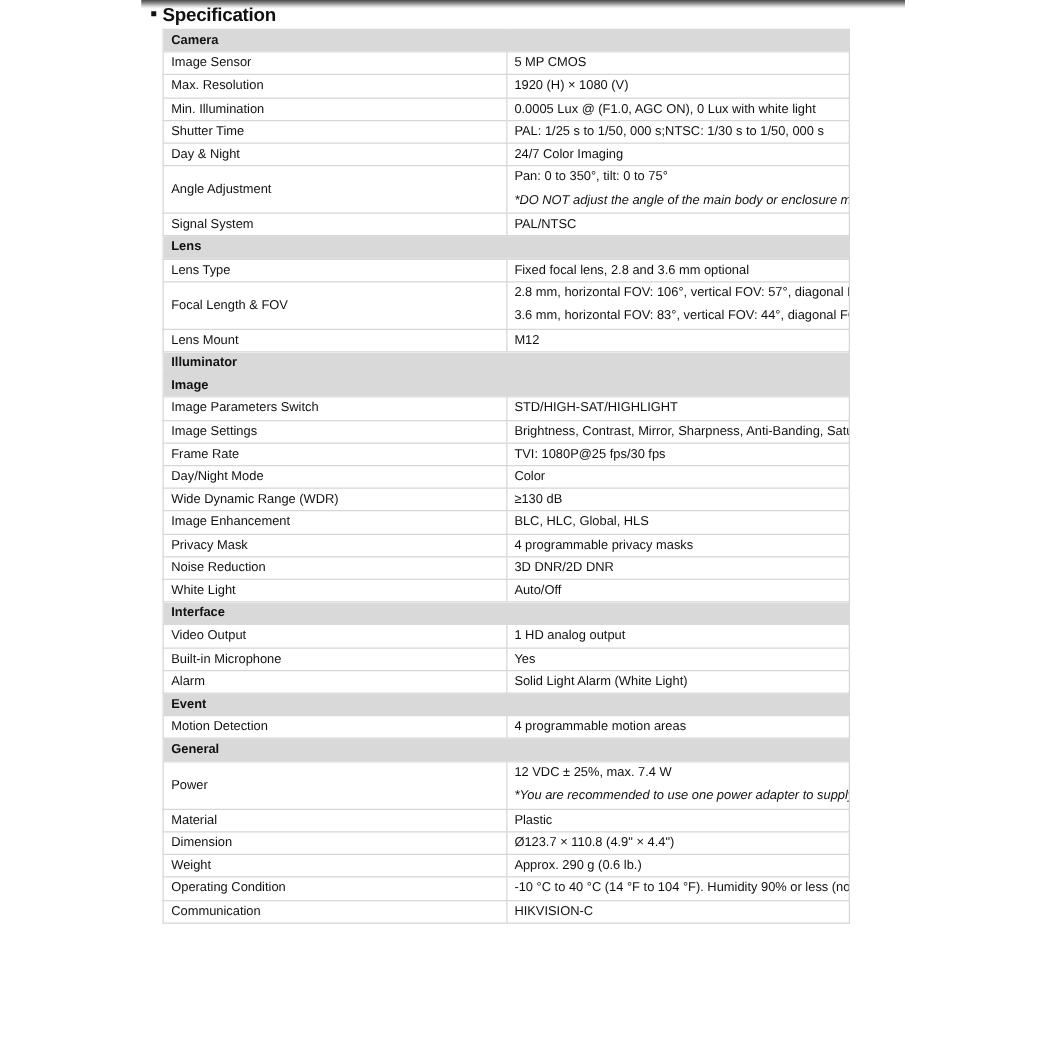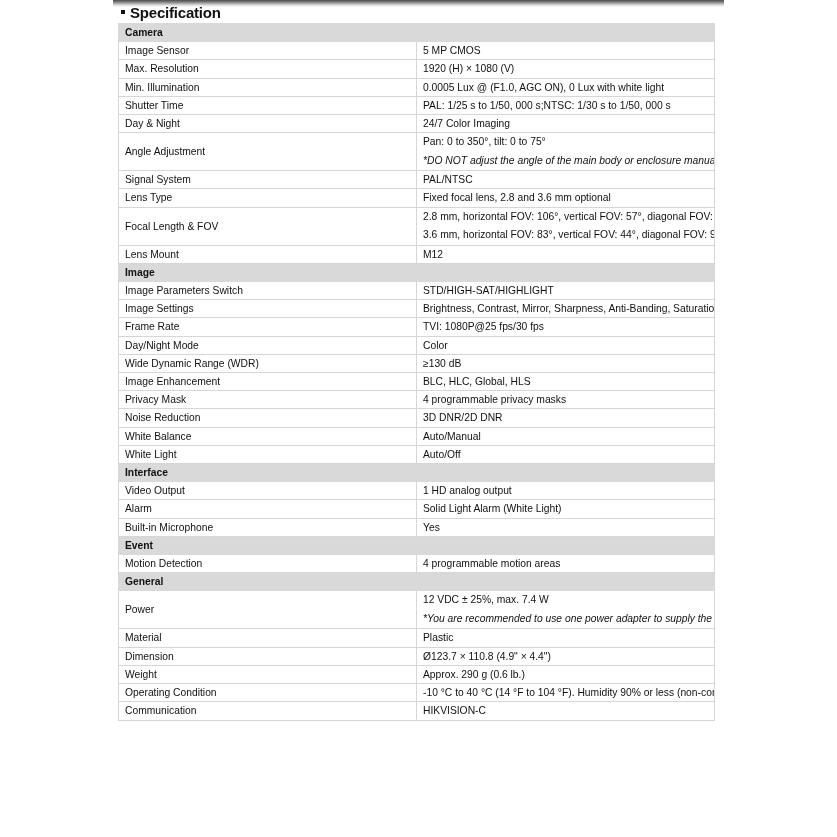--- a/index.html
+++ b/index.html
@@ -2,21 +2,21 @@
 <html><head>
   <meta charset="utf-8">
   <style>
     html, body { margin: 0; padding: 0; background: #ffffff; }
     body { width: 837px; height: 837px; position: relative; overflow: hidden; font-family: "Liberation Sans", "DejaVu Sans", sans-serif; }
     .page { position: absolute; left: 113px; top: 0; width: 611px; height: 837px; background: #fff; }
     .top-bar { position: absolute; left: 0; top: 0; width: 611px; height: 7px;
       background: linear-gradient(to bottom, #4a4a4a 0%, #8a8a8a 35%, #d8d8d8 70%, #ffffff 100%); }
     .title { position: absolute; left: 8px; top: 4px; font-size: 15px; font-weight: bold; color: #111; letter-spacing: -0.2px; text-align: center; }
     .title .bullet { display: inline-block; width: 4px; height: 4px; background: #111; vertical-align: middle; margin-right: 5px; position: relative; top: -2px; }
-    table { position: absolute; left: 5px; top: 23px; width: 597px; border-collapse: collapse; font-size: 10.3px; color: #111; table-layout: fixed; padding-left: 46px; }
+    table { position: absolute; left: 17px; top: 23px; width: 550px; border-collapse: collapse; font-size: 10.3px; color: #111; table-layout: fixed; padding-left: 46px; }
     td { border: 1px solid #d6d6d6; padding: 0 6px; height: 17.2px; line-height: 17.2px; vertical-align: middle; white-space: nowrap; overflow: hidden; }
     td.k { width: 158px; }
     tr.section td { background: #d9d9d9; font-weight: bold; border-color: #d9d9d9; }
     td .note { font-style: italic; }
     td.multi { line-height: 18.5px; }
   </style>
 </head>
 <body>
 
 <div class="page">
@@ -63,40 +63,46 @@
             <div>Pan: 0 to 350°, tilt: 0 to 75°</div>
             <div class="note">*DO NOT adjust the angle of the main body or enclosure manually.</div>
           </td>
         </tr>
         <tr>
           <td class="k">Signal System</td>
           <td>
             <div>PAL/NTSC</div>
           </td>
         </tr>
+        <tr class="section">
+          <td colspan="2">Lens</td>
+        </tr>
         <tr>
           <td class="k">Lens Type</td>
           <td>
             <div>Fixed focal lens, 2.8 and 3.6 mm optional</div>
           </td>
         </tr>
         <tr>
           <td class="k">Focal Length &amp; FOV</td>
           <td class="multi">
             <div>2.8 mm, horizontal FOV: 106°, vertical FOV: 57°, diagonal FOV: 126°</div>
             <div>3.6 mm, horizontal FOV: 83°, vertical FOV: 44°, diagonal FOV: 99°</div>
           </td>
         </tr>
         <tr>
           <td class="k">Lens Mount</td>
           <td>
             <div>M12</div>
           </td>
         </tr>
         <tr class="section">
+          <td colspan="2">Illuminator</td>
+        </tr>
+        <tr class="section">
           <td colspan="2">Image</td>
         </tr>
         <tr>
           <td class="k">Image Parameters Switch</td>
           <td>
             <div>STD/HIGH-SAT/HIGHLIGHT</div>
           </td>
         </tr>
         <tr>
           <td class="k">Image Settings</td>
@@ -134,50 +140,44 @@
             <div>4 programmable privacy masks</div>
           </td>
         </tr>
         <tr>
           <td class="k">Noise Reduction</td>
           <td>
             <div>3D DNR/2D DNR</div>
           </td>
         </tr>
         <tr>
-          <td class="k">White Balance</td>
-          <td>
-            <div>Auto/Manual</div>
-          </td>
-        </tr>
-        <tr>
           <td class="k">White Light</td>
           <td>
             <div>Auto/Off</div>
           </td>
         </tr>
         <tr class="section">
           <td colspan="2">Interface</td>
         </tr>
         <tr>
           <td class="k">Video Output</td>
           <td>
             <div>1 HD analog output</div>
           </td>
         </tr>
         <tr>
+          <td class="k">Built-in Microphone</td>
+          <td>
+            <div>Yes</div>
+          </td>
+        </tr>
+        <tr>
           <td class="k">Alarm</td>
           <td>
             <div>Solid Light Alarm (White Light)</div>
-          </td>
-        </tr>
-        <tr>
-          <td class="k">Built-in Microphone</td>
-          <td>
-            <div>Yes</div>
           </td>
         </tr>
         <tr class="section">
           <td colspan="2">Event</td>
         </tr>
         <tr>
           <td class="k">Motion Detection</td>
           <td>
             <div>4 programmable motion areas</div>
           </td>

